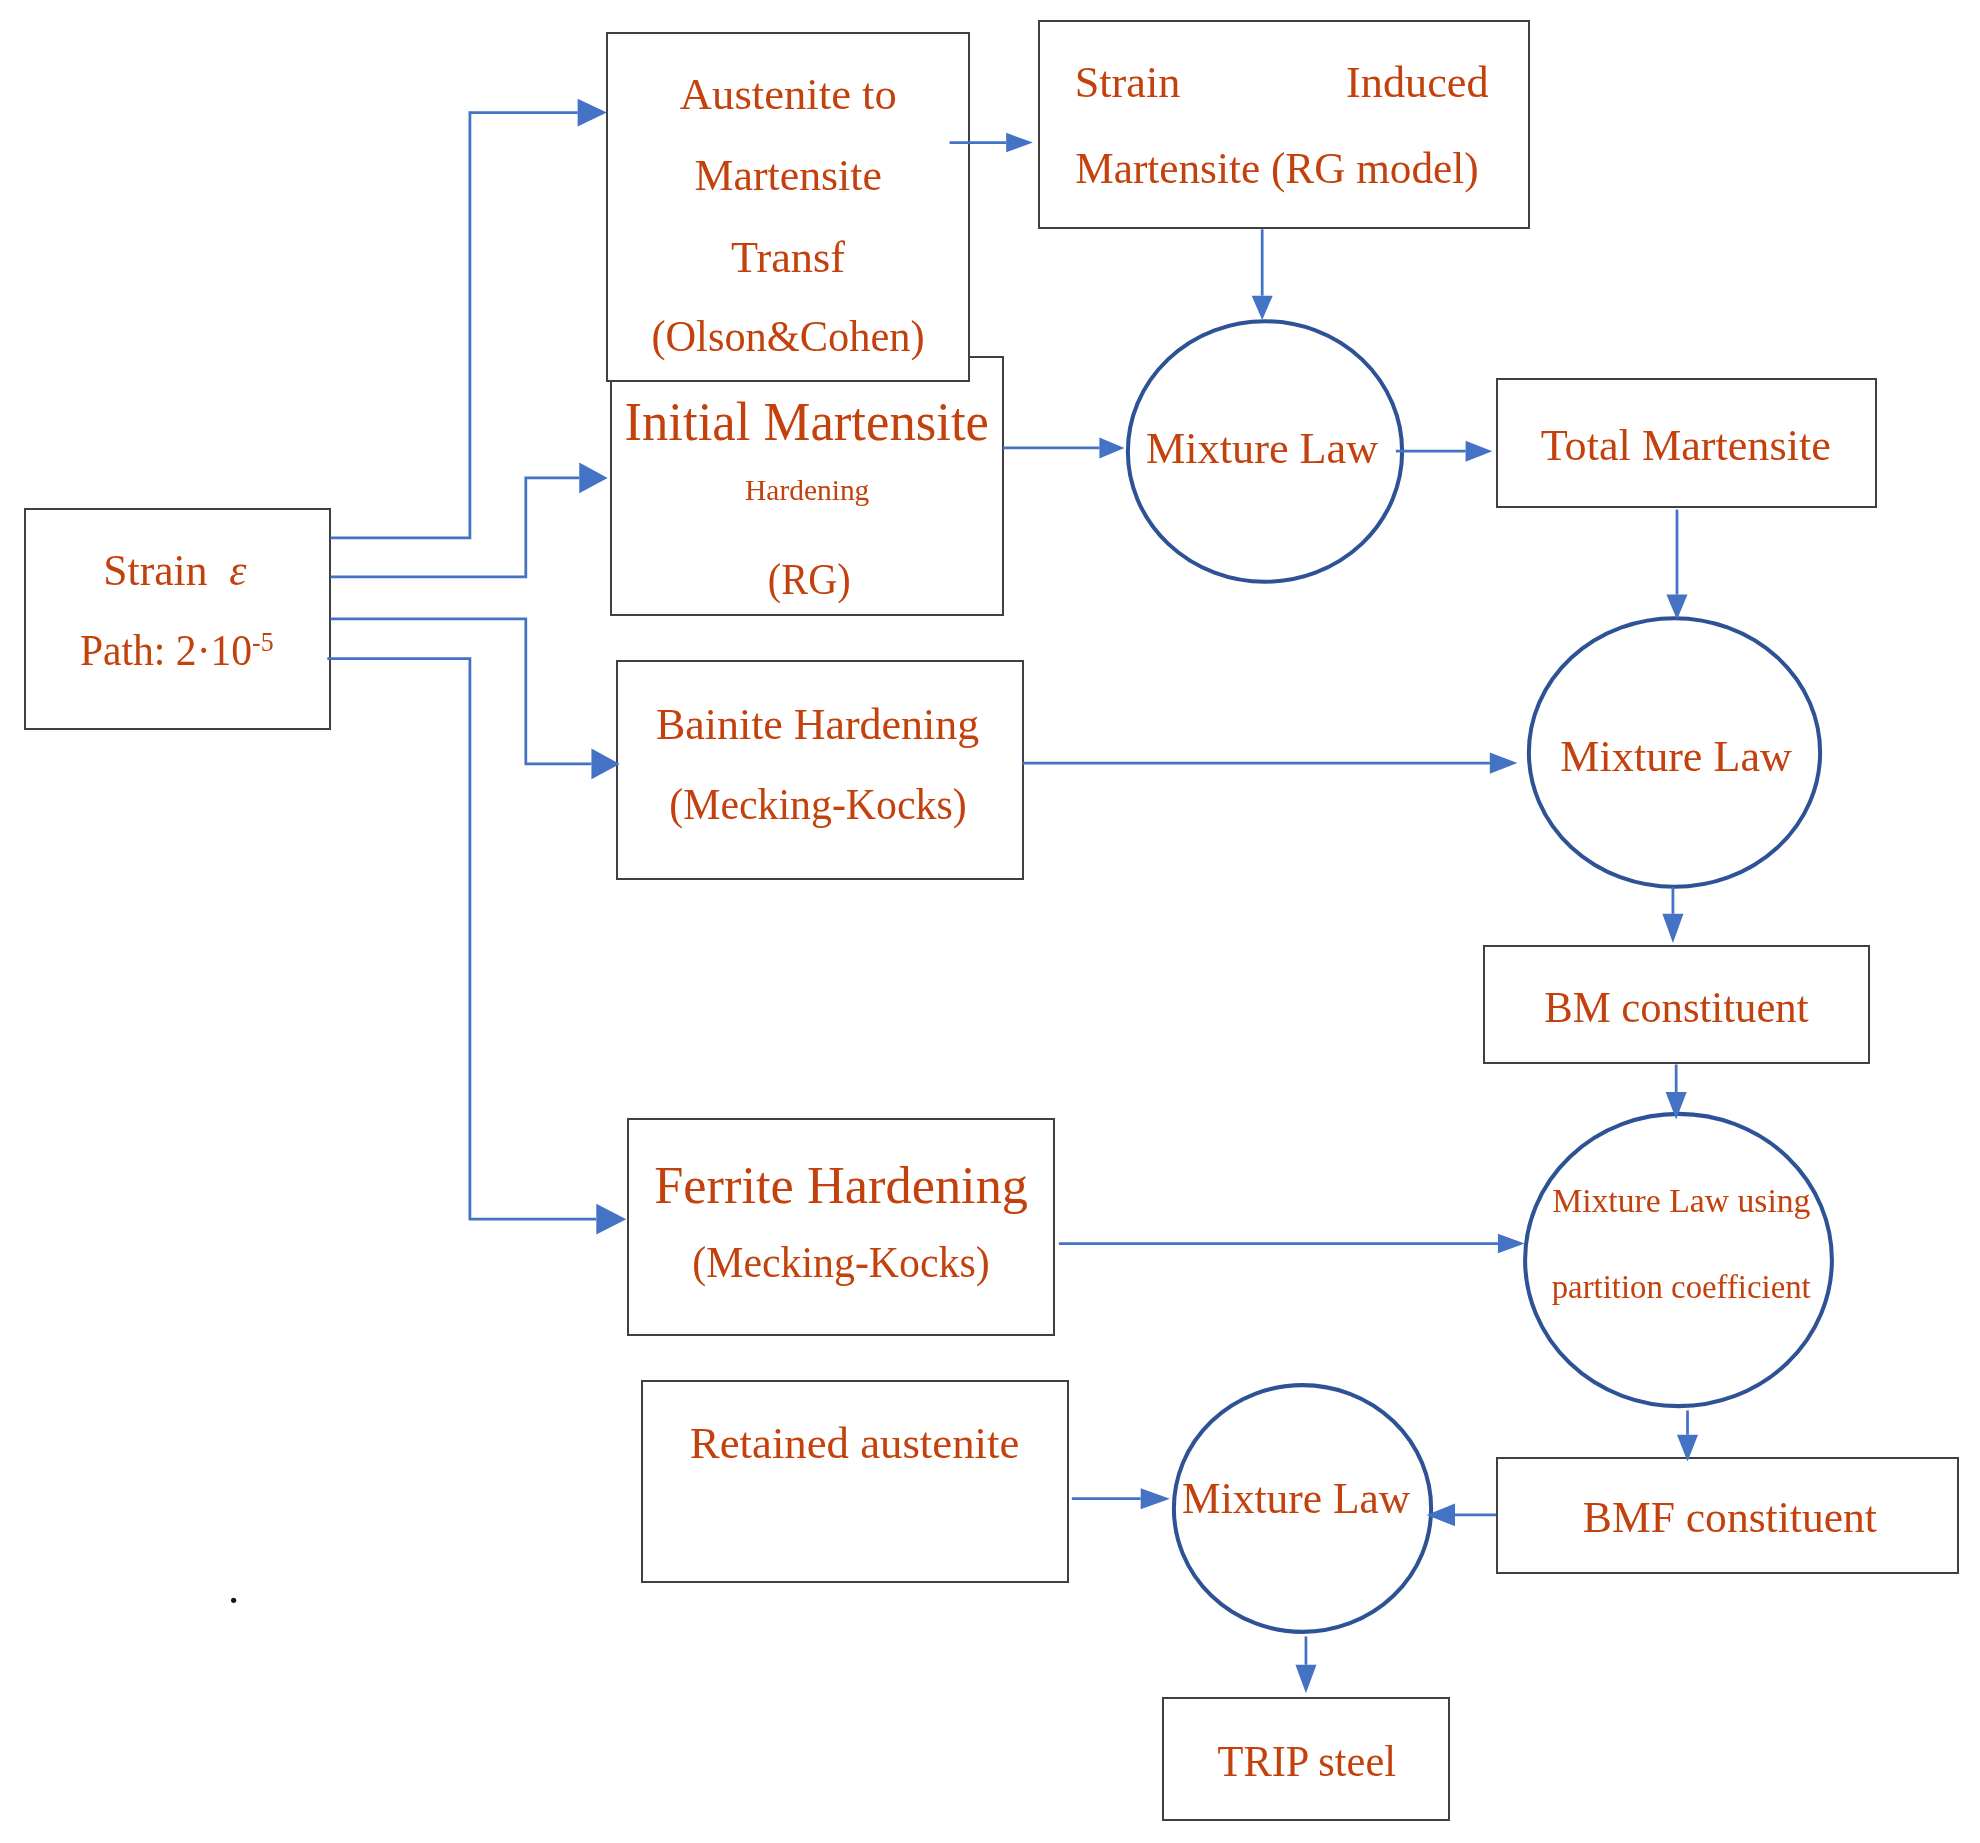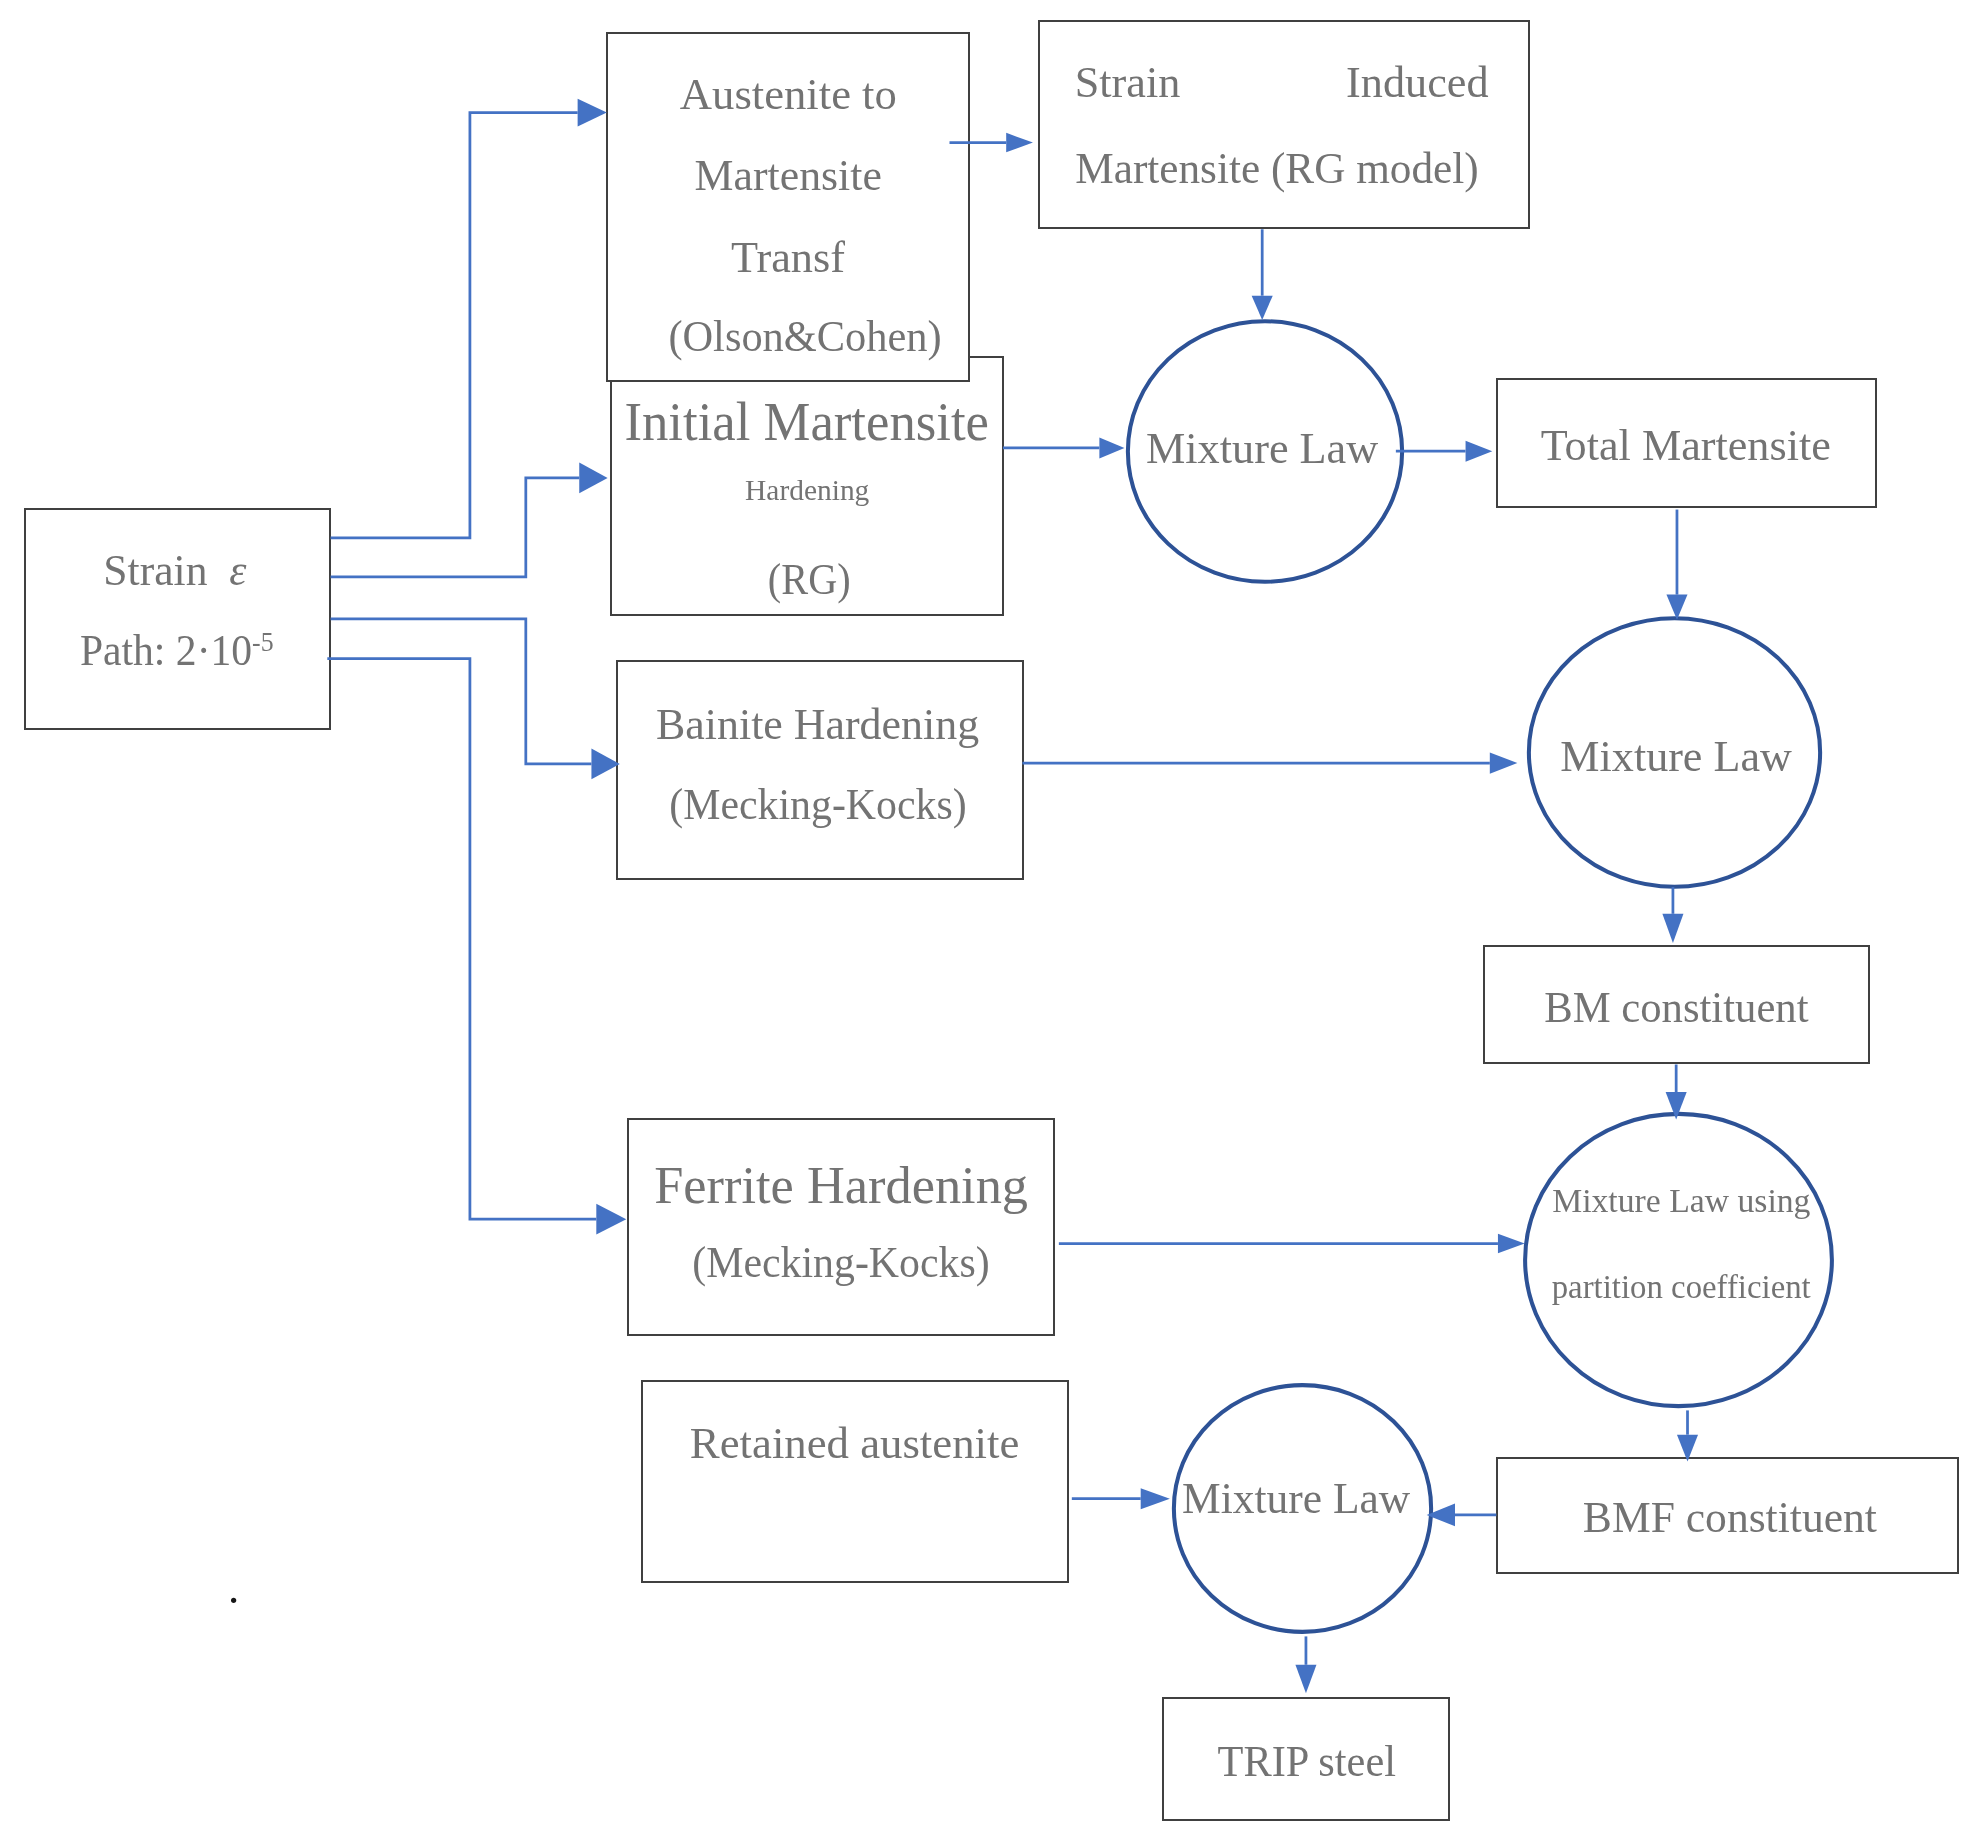--- a/index.html
+++ b/index.html
@@ -15,21 +15,21 @@
     position: absolute;
     box-sizing: border-box;
     border: 2.4px solid #404040;
     background: #ffffff;
     z-index: 2;
   }
   .circ-svg { position: absolute; z-index: 2; }
   .tline {
     position: absolute;
     white-space: pre;
-    color: #737373;
+    color: #c2410c;
     text-align: center;
     z-index: 4;
     line-height: 1;
   }
   .tline sup { font-size: 0.62em; vertical-align: 0.50em; line-height: 0; }
   .stray {
     position: absolute; font-size: 45px; line-height: 1;
     color: #161616; z-index: 4;
   }
 </style>
@@ -108,21 +108,21 @@
       </g>
     </svg>
   <span class="stray" style="left: 228px; top: 1566px;">.</span>
 <div class="box" style="left: 23.5px; top: 508px; width: 307px; height: 222px;"></div>
     <div class="tline" style="font-size: 45px; top: 548px; left: -554px; width: 1458px;"><span class="tspan" style="display: inline-block; transform: scaleX(0.9682); transform-origin: 50% 50%;"><span>Strain  </span><i>ε</i></span></div>
     <div class="tline" style="font-size: 45px; top: 628px; left: -552px; width: 1458px;"><span class="tspan" style="display: inline-block; transform: scaleX(0.9245); transform-origin: 50% 50%;"><span>Path: 2·10</span><sup>-5</sup></span></div>
     <div class="box" style="left: 606px; top: 32px; width: 364px; height: 350px; z-index: 5;"></div>
     <div class="tline" style="font-size: 45px; top: 72px; left: 59px; width: 1458px; z-index: 6;"><span class="tspan" style="display: inline-block; transform: scaleX(0.992); transform-origin: 50% 50%;"><span>Austenite to</span></span></div>
     <div class="tline" style="font-size: 45px; top: 235px; left: 59px; width: 1458px; z-index: 6;"><span class="tspan" style="display: inline-block; transform: scaleX(0.9848); transform-origin: 50% 50%;"><span>Transf</span></span></div>
     <div class="tline" style="font-size: 45px; top: 153px; left: 59px; width: 1458px; z-index: 6;"><span class="tspan" style="display: inline-block; transform: scaleX(0.9729); transform-origin: 50% 50%;"><span>Martensite</span></span></div>
-    <div class="tline" style="font-size: 45px; top: 314px; left: 76px; width: 1458px; z-index: 6;"><span class="tspan" style="display: inline-block; transform: scaleX(0.9422); transform-origin: 50% 50%;"><span>(Olson&amp;Cohen)</span></span></div>
+    <div class="tline" style="font-size: 45px; top: 314px; left: 59px; width: 1458px; z-index: 6;"><span class="tspan" style="display: inline-block; transform: scaleX(0.9422); transform-origin: 50% 50%;"><span>(Olson&amp;Cohen)</span></span></div>
     <div class="box" style="left: 1038px; top: 20px; width: 492px; height: 209px;"></div>
     <div class="tline" style="font-size: 45px; top: 60px; left: 553px; width: 1458px;"><span class="tspan" style="display: inline-block; transform: scaleX(0.9826); transform-origin: 50% 50%;"><span>Strain               Induced</span></span></div>
     <div class="tline" style="font-size: 45px; top: 146px; left: 548px; width: 1458px;"><span class="tspan" style="display: inline-block; transform: scaleX(0.9607); transform-origin: 50% 50%;"><span>Martensite (RG model)</span></span></div>
     <div class="box" style="left: 610px; top: 356px; width: 394px; height: 260px;"></div>
     <div class="tline" style="font-size: 54px; top: 395px; left: 78px; width: 1458px;"><span class="tspan" style="display: inline-block; transform: scaleX(0.9762); transform-origin: 50% 50%;"><span>Initial Martensite</span></span></div>
     <div class="tline" style="font-size: 29px; top: 476px; left: 78px; width: 1458px;"><span class="tspan" style="display: inline-block; transform: scaleX(1.0154); transform-origin: 50% 50%;"><span>Hardening</span></span></div>
     <div class="tline" style="font-size: 45px; top: 557px; left: 80px; width: 1458px;"><span class="tspan" style="display: inline-block; transform: scaleX(0.8949); transform-origin: 50% 50%;"><span>(RG)</span></span></div>
     <svg class="circ-svg" width="288" height="275" viewBox="0 0 356 339" style="left: 1121px; top: 314px;">
       <ellipse cx="178" cy="169.5" rx="169.5" ry="161" fill="#fff" stroke="#2d5296" stroke-width="5"></ellipse>
     </svg>

